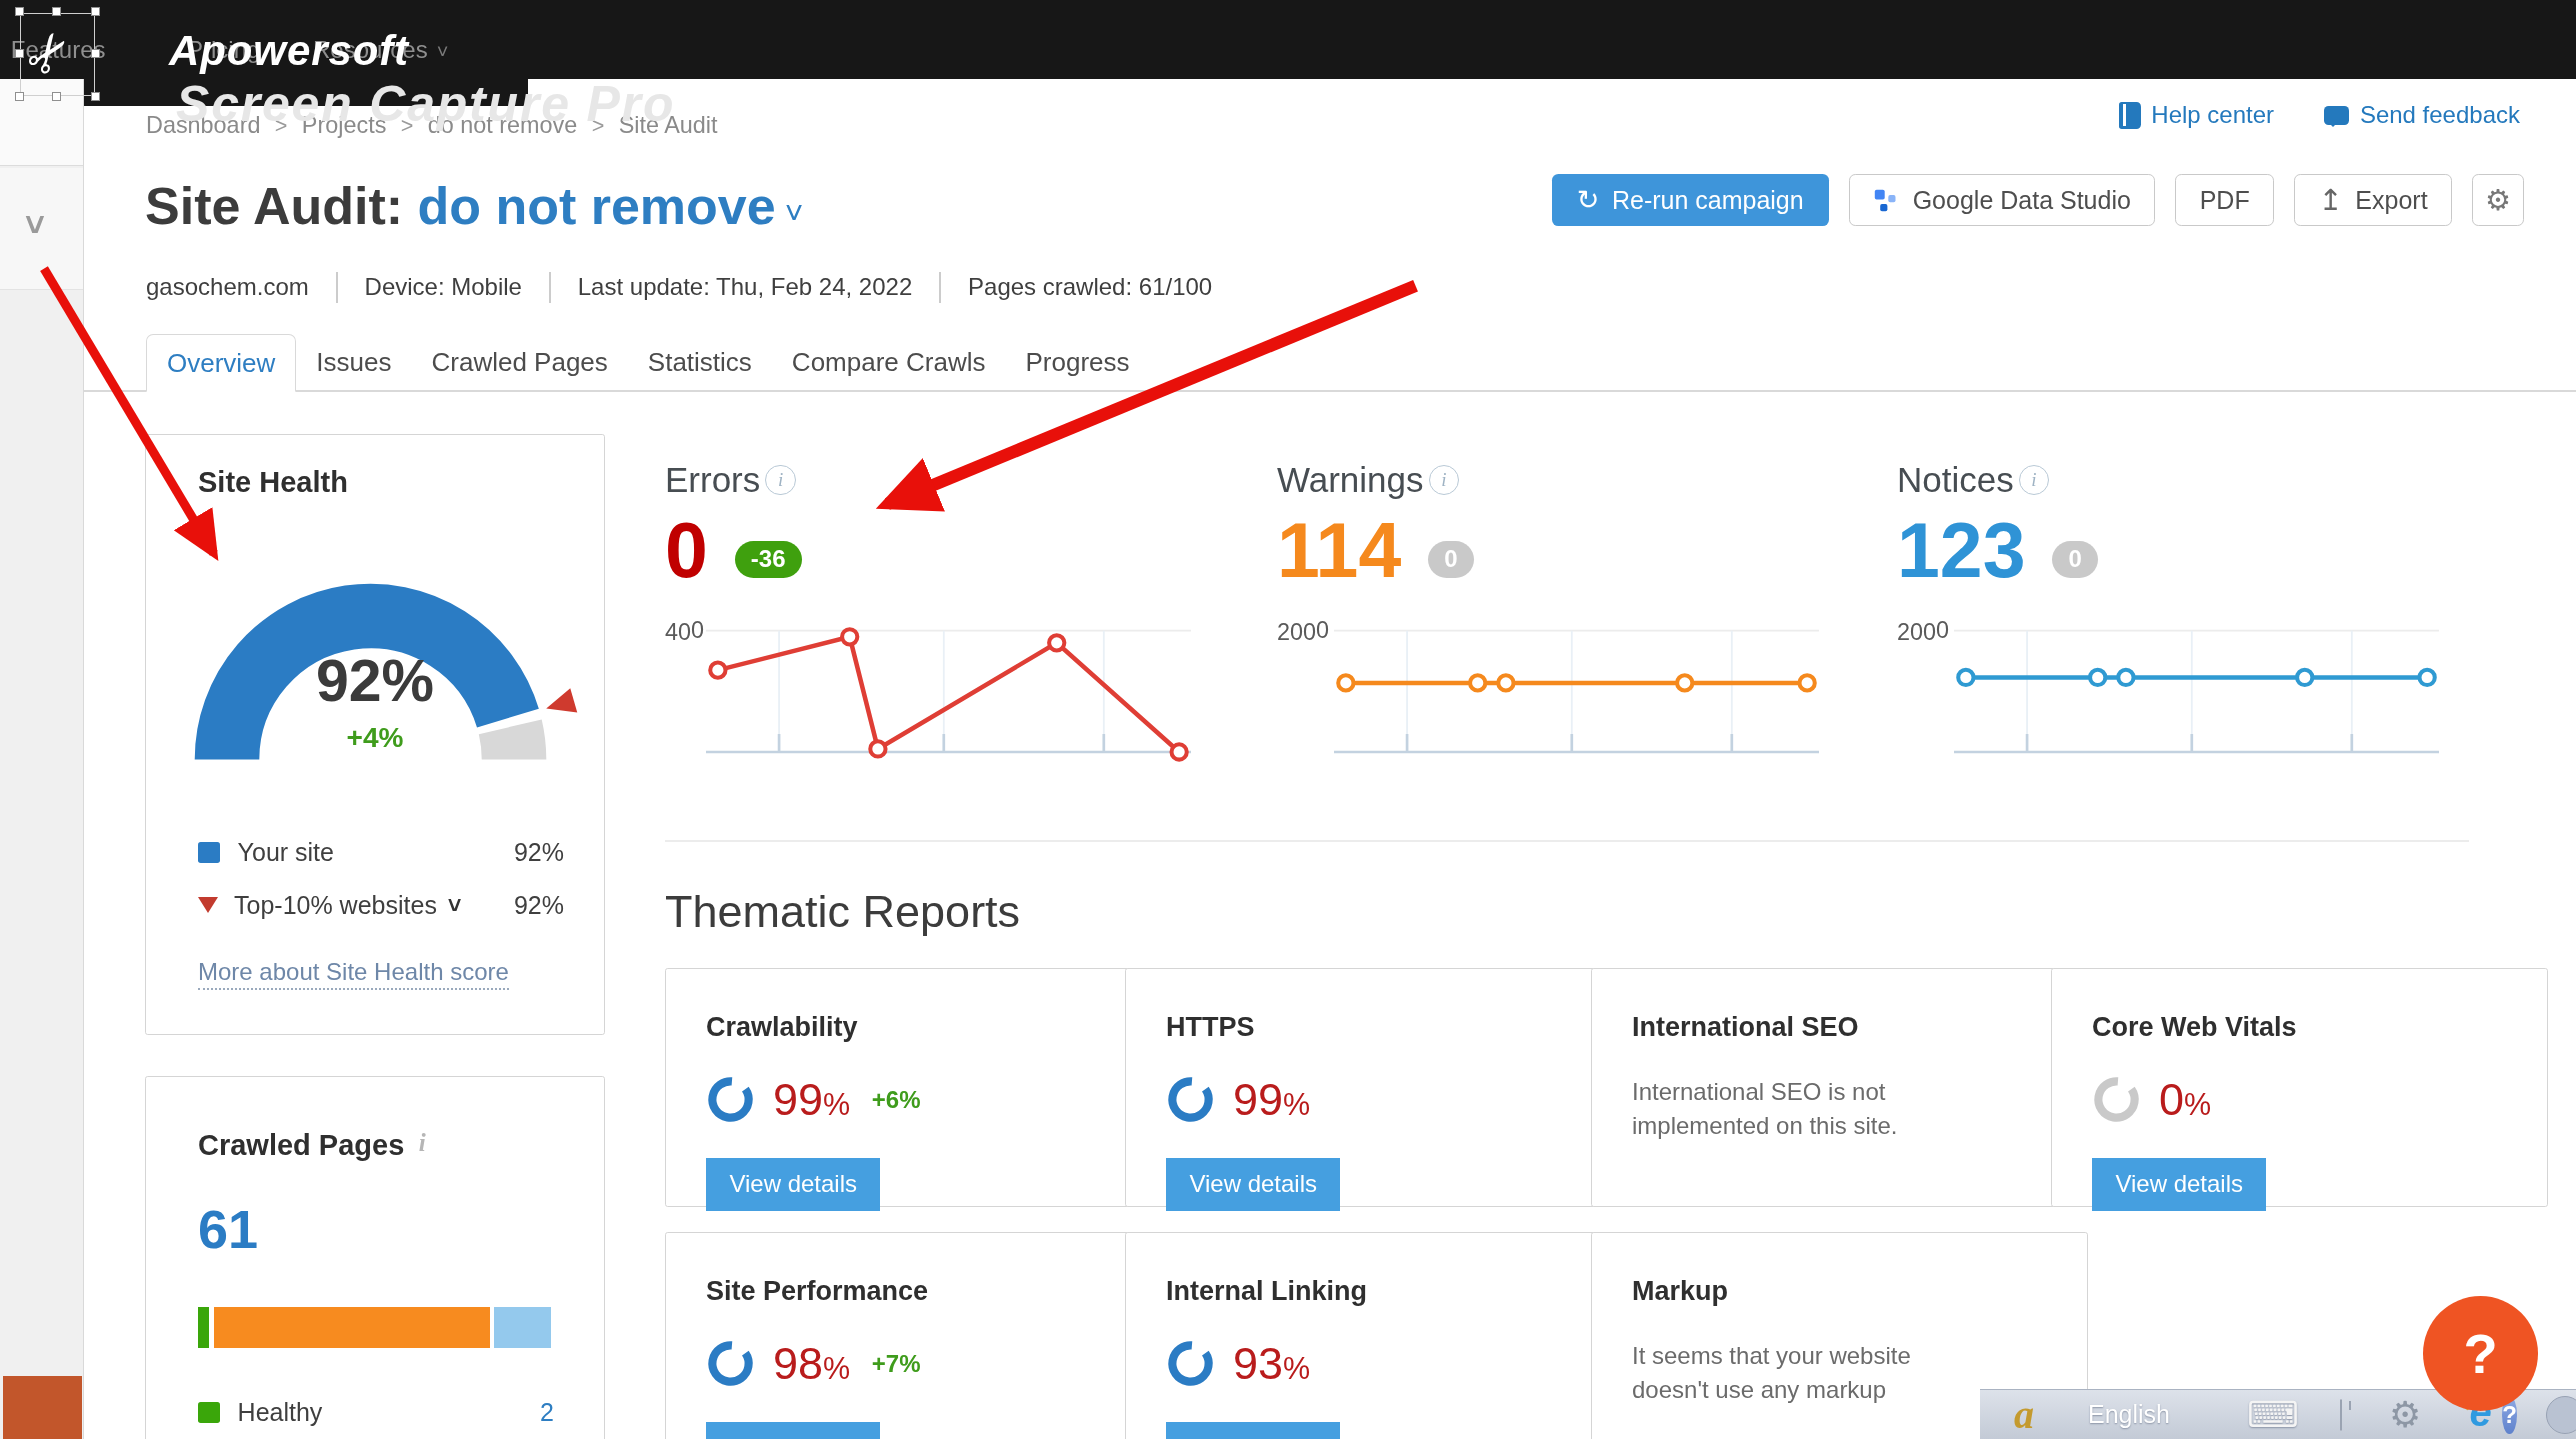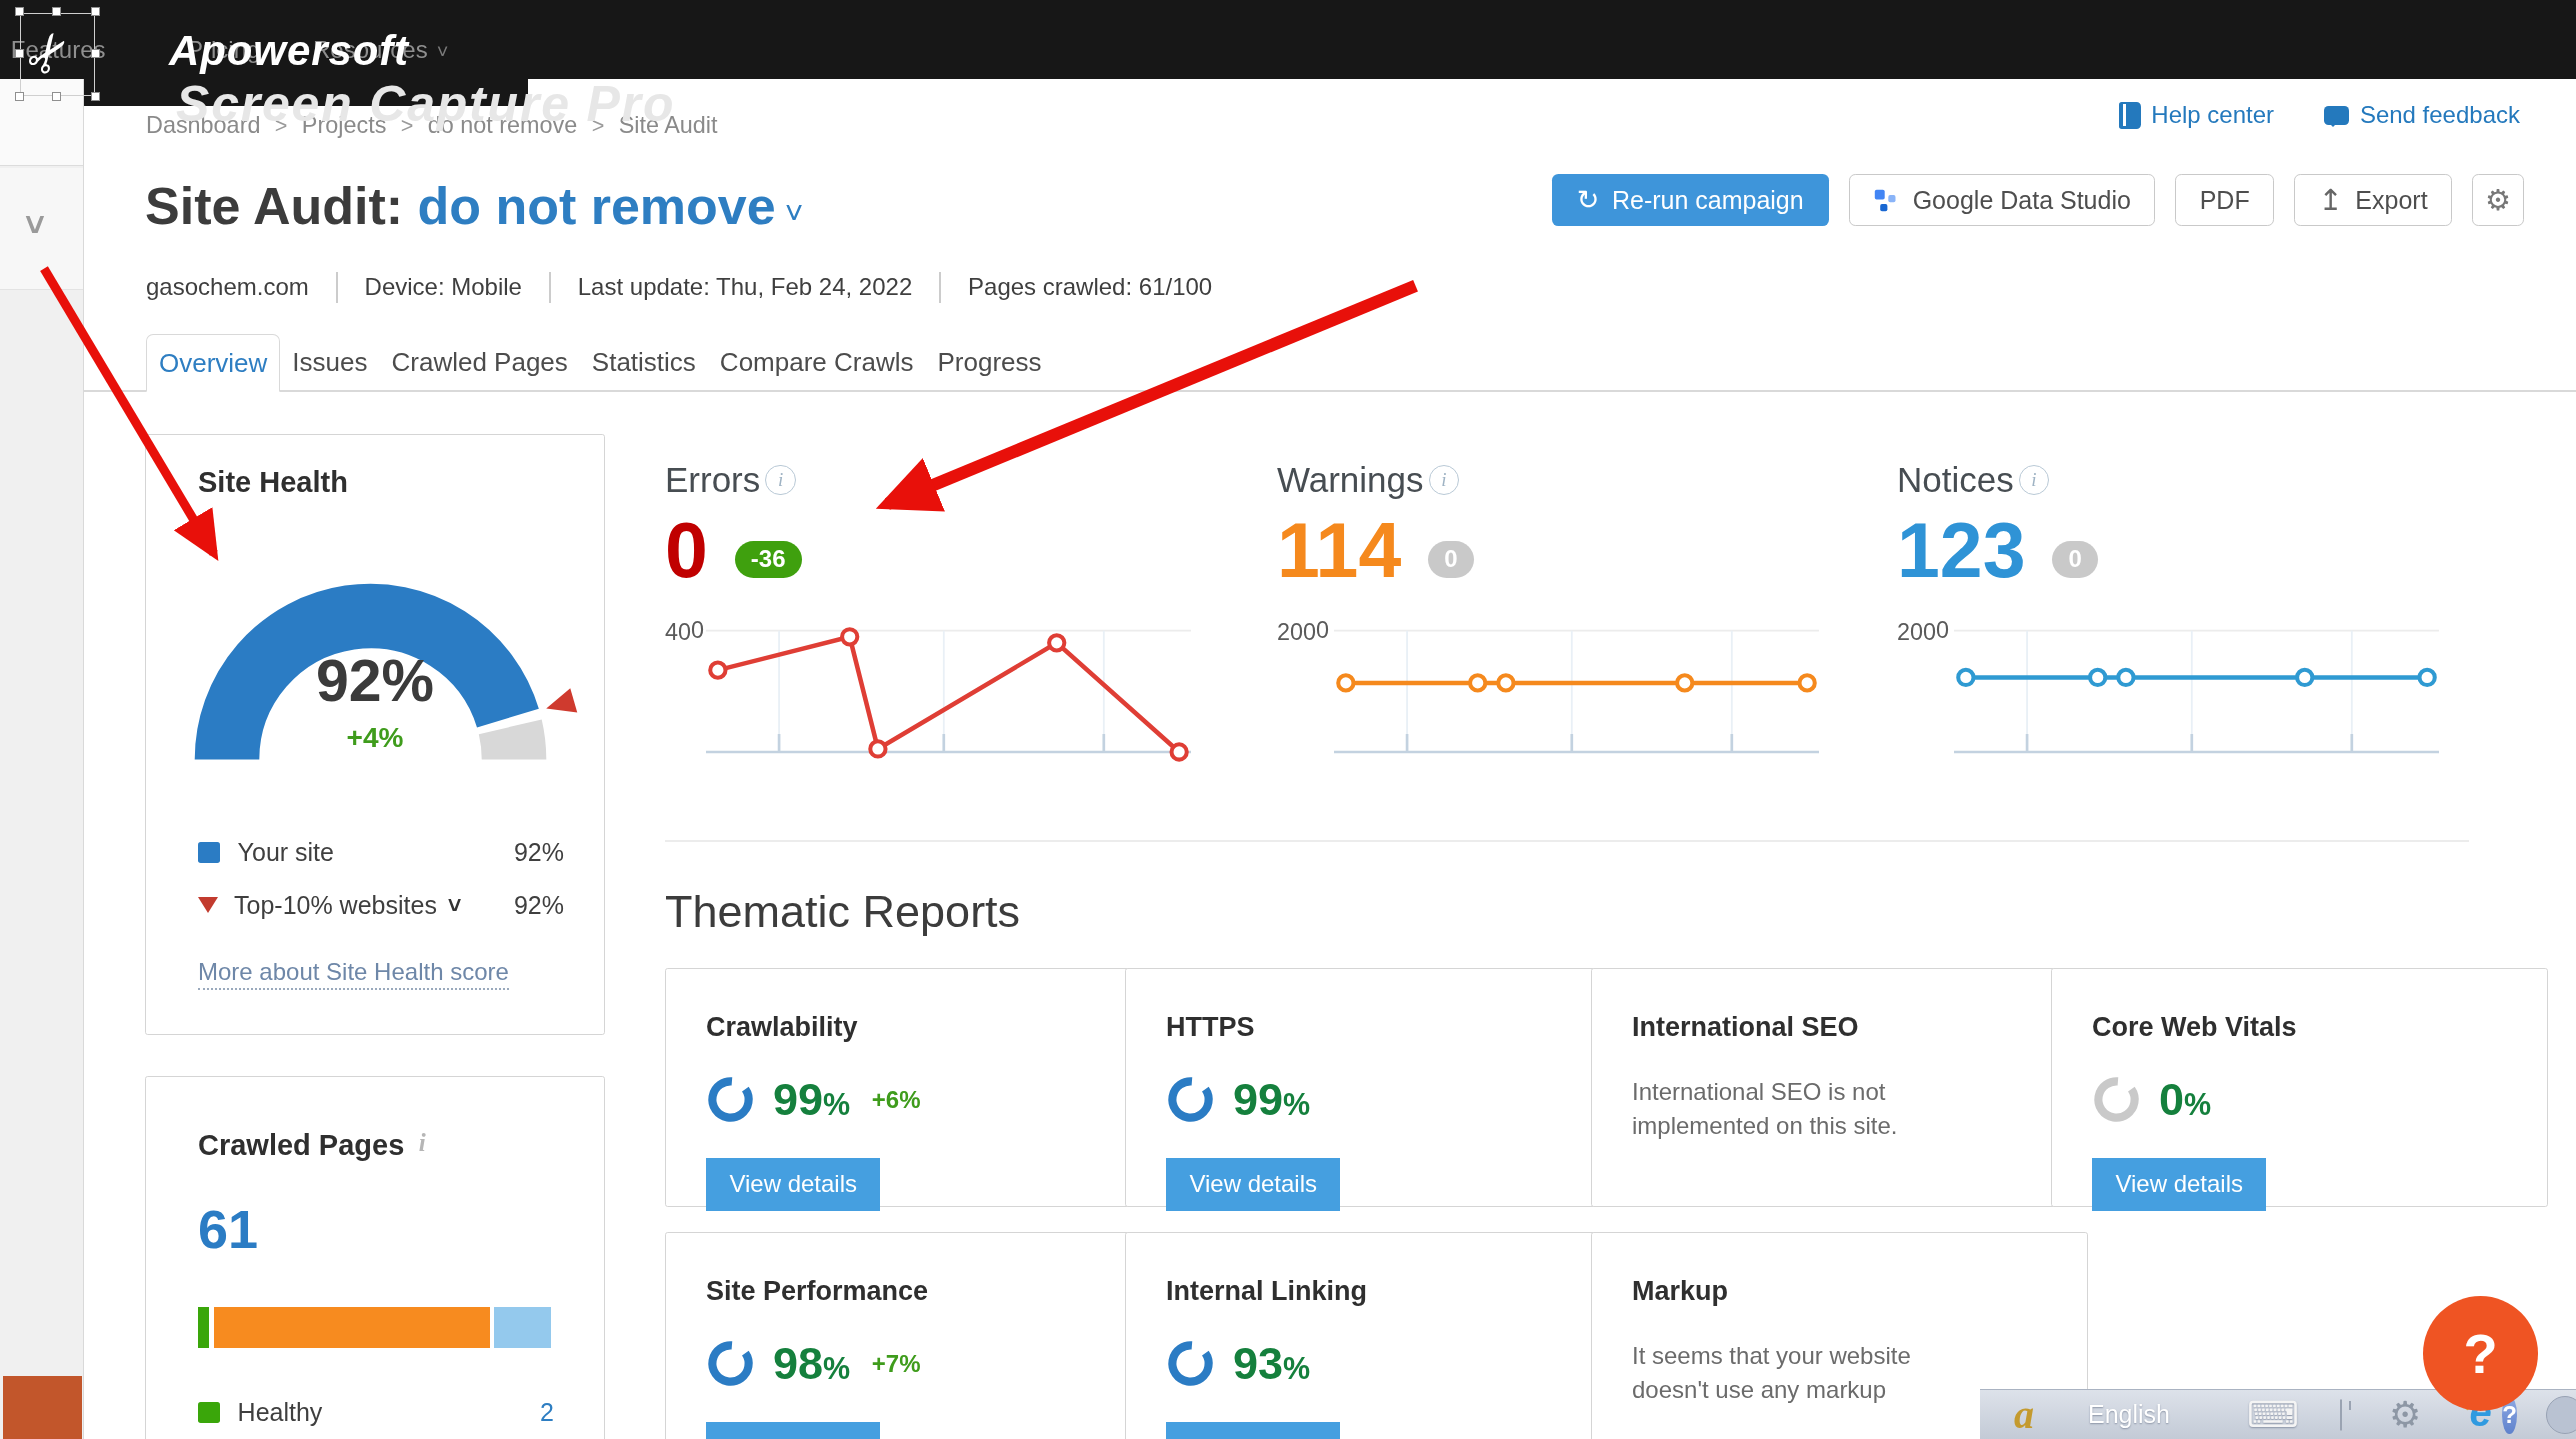--- a/index.html
+++ b/index.html
@@ -43,21 +43,21 @@
   .btn { height:52px; display:flex; align-items:center; border-radius:6.3px; font-size:25px; cursor:pointer; }
   .btn-primary { background:#3e95da; color:#fff; padding:0 25px; gap:12.6px; }
   .btn-primary .ric { font-size:27px; }
   .btn-plain { background:#fff; border:1.8px solid #c9c9c9; color:#4e4e4e; padding:0 23.4px; gap:12.6px; }
   .btn-gear { width:52px; justify-content:center; color:#777; font-size:29px; }
 
   .metarow { position:absolute; left:146px; top:272px; display:flex; align-items:center; font-size:24px; color:#3f3f3f;justify-content:flex-end; }
   .metarow .vsep { width:1.8px; height:30.5px; background:#ccc; margin:0 27px; }
 
   .tabs { position:absolute; left:146px; top:334px; display:flex; z-index:2; }
-  .tab { line-height:56px; padding:0 12px; font-size:26px; color:#4c4c4c; cursor:pointer; }
+  .tab { line-height:56px; padding:0 20px; font-size:26px; color:#4c4c4c; cursor:pointer; }
   .tab.active { color:#2e7ec2; background:#fff; border:1.8px solid #d9d9d9; border-bottom:1.8px solid #fff; border-radius:7.2px 7.2px 0 0; }
   .tabline { position:absolute; left:84px; top:390px; width:2492px; height:1.8px; background:#d9d9d9; z-index:1; }
 
   
   .card { position:absolute; background:#fff; border:1.8px solid #d5d5d5; border-radius:2.7px; }
 
   
   .sh-card { left:145px; top:434px; width:460px; height:601px; }
   .sh-title { margin:30.5px 0 0 52px; font-size:29px; font-weight:bold; color:#2f2f2f; }
   .gauge-wrap { position:relative; width:422px; height:235px; margin:47px auto 0 auto; }
@@ -102,21 +102,21 @@
   .divider { position:absolute; left:665px; top:840px; width:1804px; height:1.8px; background:#ececec; }
 
   
   .th-title { position:absolute; left:665px; top:886px; font-size:45px; color:#3c3c3c; }
   .tcard { width:497px; height:239px; padding:43px 40px; }
   .tcard.r2 { height:260px; }
   .tc1 { left:665px; top:968px; } .tc2 { left:1125px; top:968px; } .tc3 { left:1591px; top:968px; } .tc4 { left:2051px; top:968px; }
   .tc5 { left:665px; top:1232px; } .tc6 { left:1125px; top:1232px; } .tc7 { left:1591px; top:1232px; }
   .tcard h3 { font-size:27px; font-weight:bold; color:#2f2f2f; }
   .tc-valrow { display:flex; align-items:center; gap:18px; margin-top:30.5px; }
-  .tc-val { font-size:45px; font-weight:bold; color:#15803d; }
+  .tc-val { font-size:45px; font-weight:normal; color:#b91c1c; }
   .tc-val .unit { font-size:30.5px; }
   .tc-delta { font-size:24px; font-weight:bold; color:#3f9c1c; margin-left:3.6px; }
   .tc-desc { margin-top:32px; font-size:24px; color:#6b6b6b; line-height:34px; max-width:296px; }
   .btn-view { margin-top:32px; display:inline-block; background:#459fe0; color:#fff; font-size:24px; padding:12.6px 23.4px; border-radius:0; cursor:pointer; }
   .donut { width:49px; height:49px; flex:none; }
 
   
   .arrows { position:absolute; left:0; top:0; z-index:60; pointer-events:none; }
   .help-bubble { position:absolute; left:2423px; top:1296px; width:115px; height:115px; border-radius:50%; background:#ef5423; color:#fff; font-size:56px; font-weight:bold; display:flex; align-items:center; justify-content:center; z-index:40; cursor:pointer; }
   .taskbar { position:absolute; left:1980px; top:1389px; width:596px; height:50px; background:linear-gradient(#dde2ea,#c3cad6); border-top:0.9px solid #aab3c2; display:flex; align-items:center; z-index:30; }

